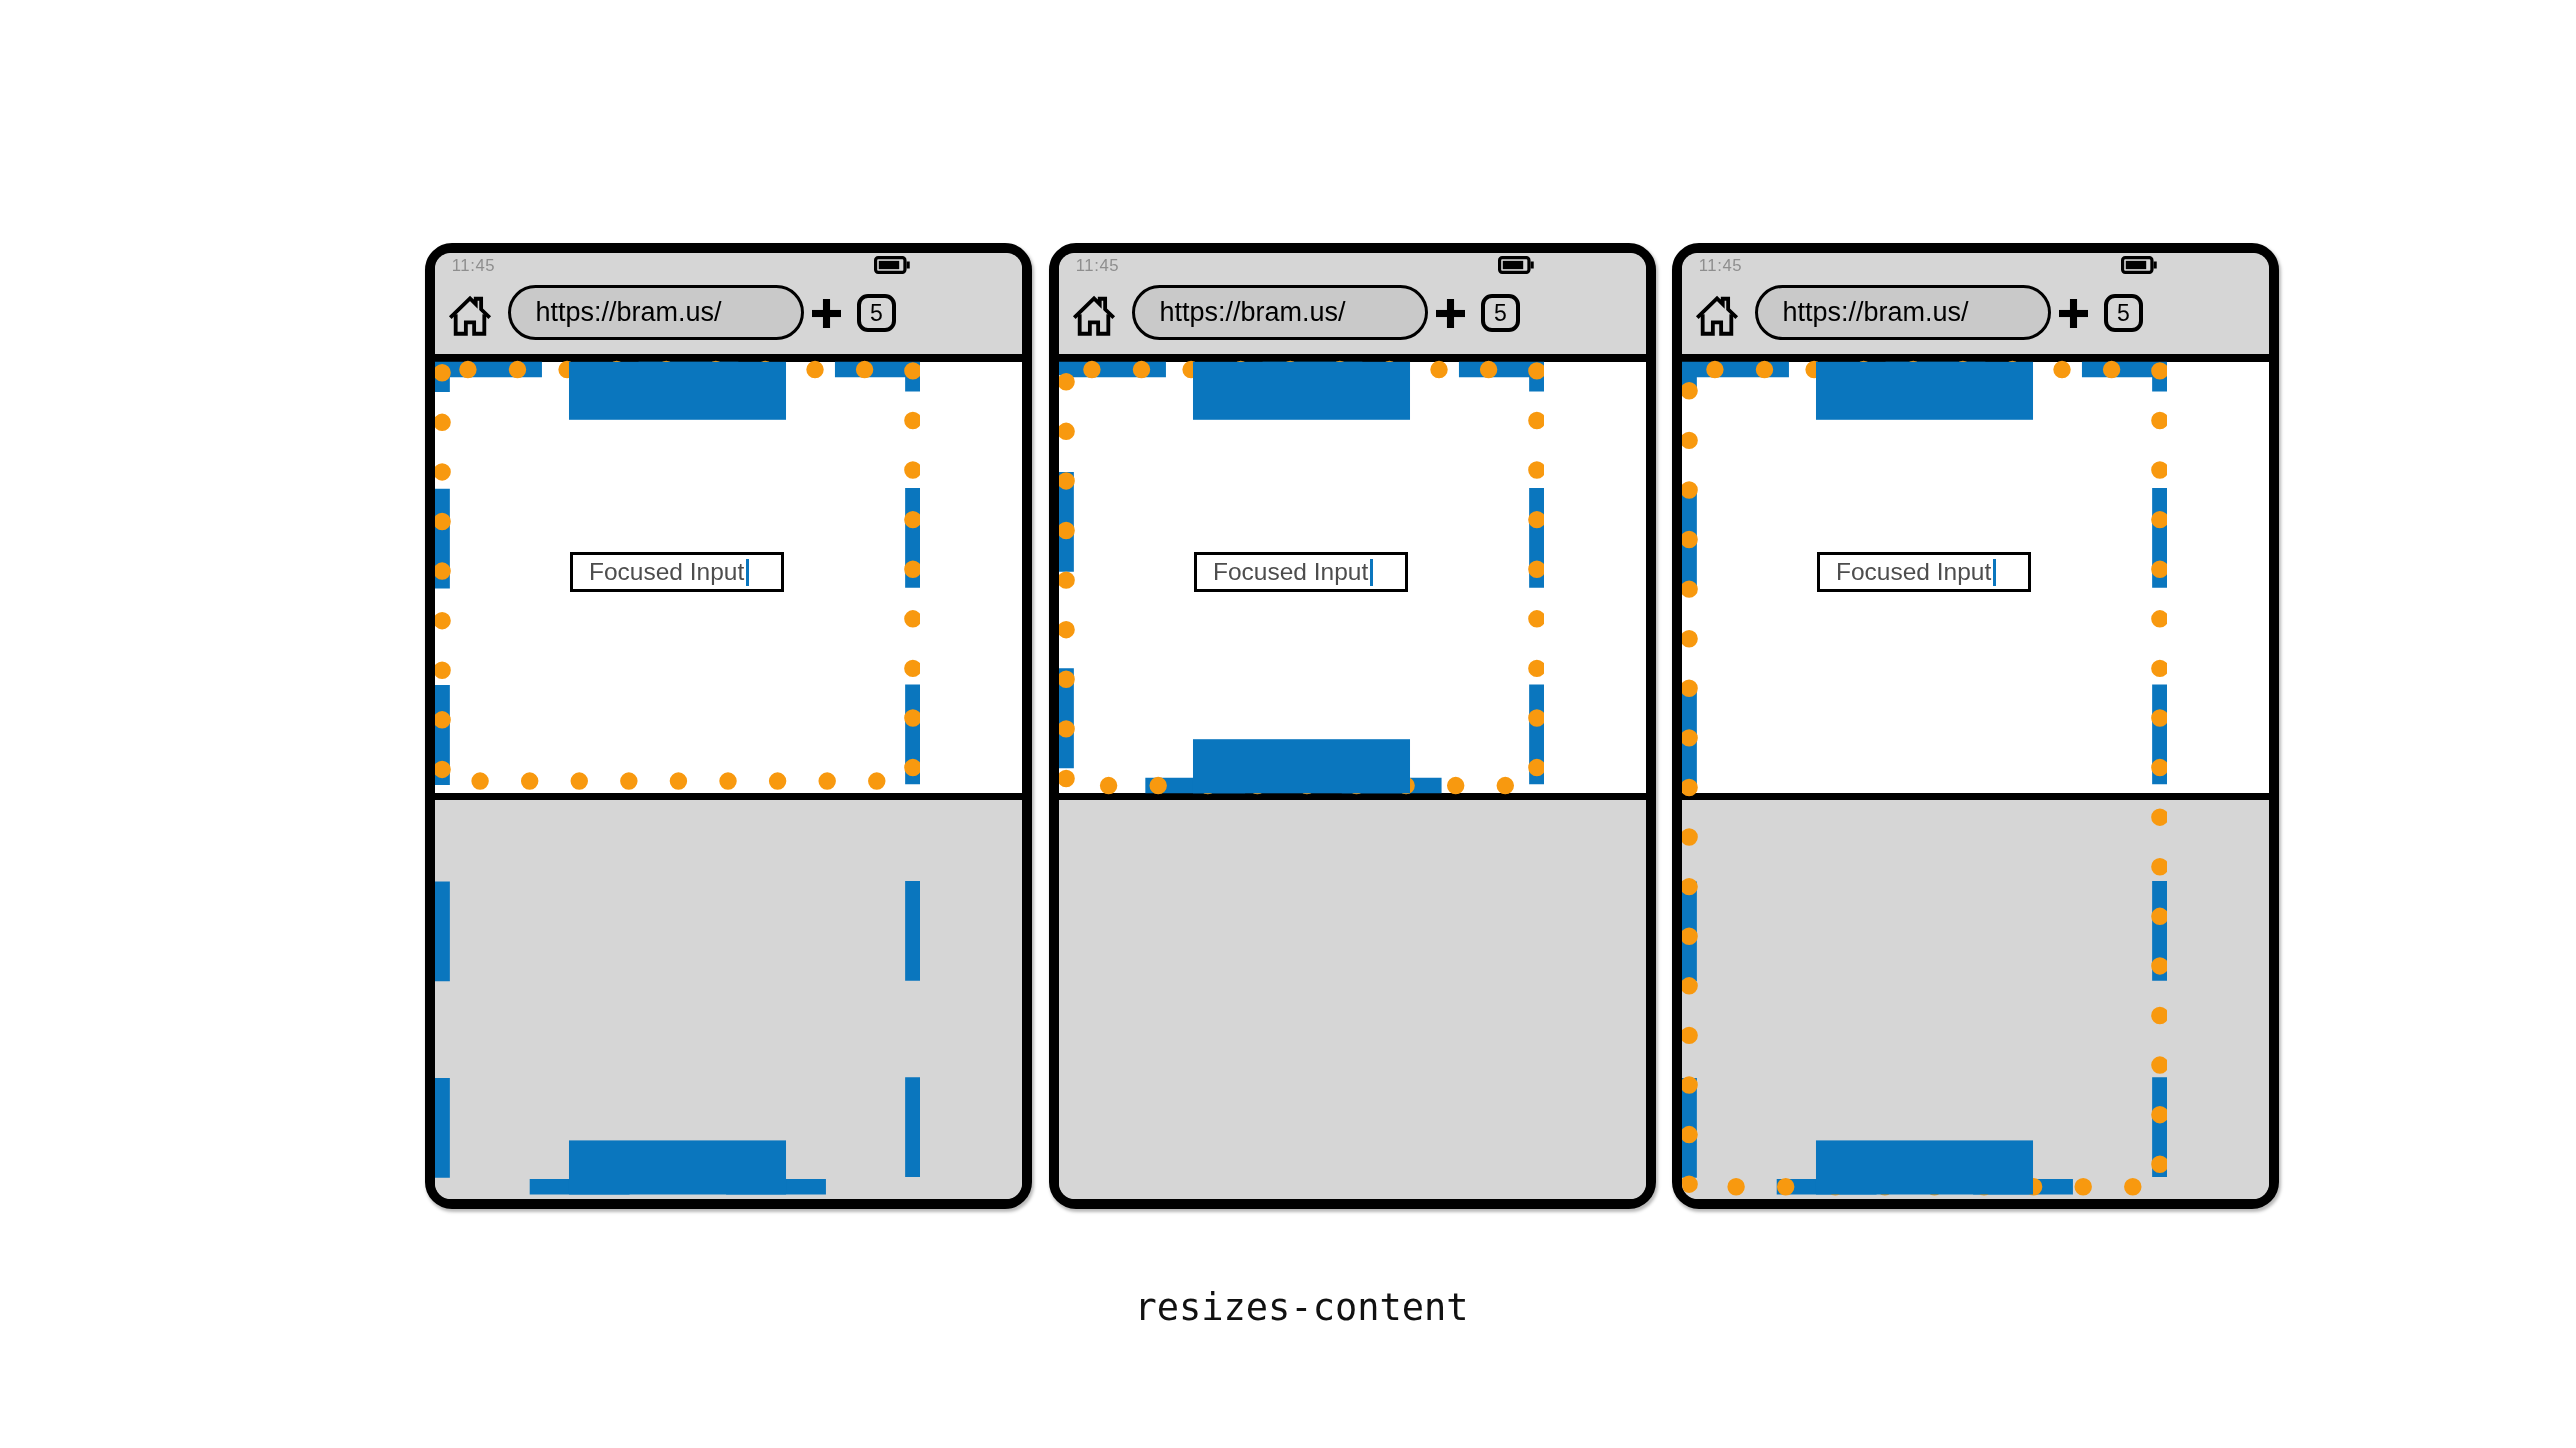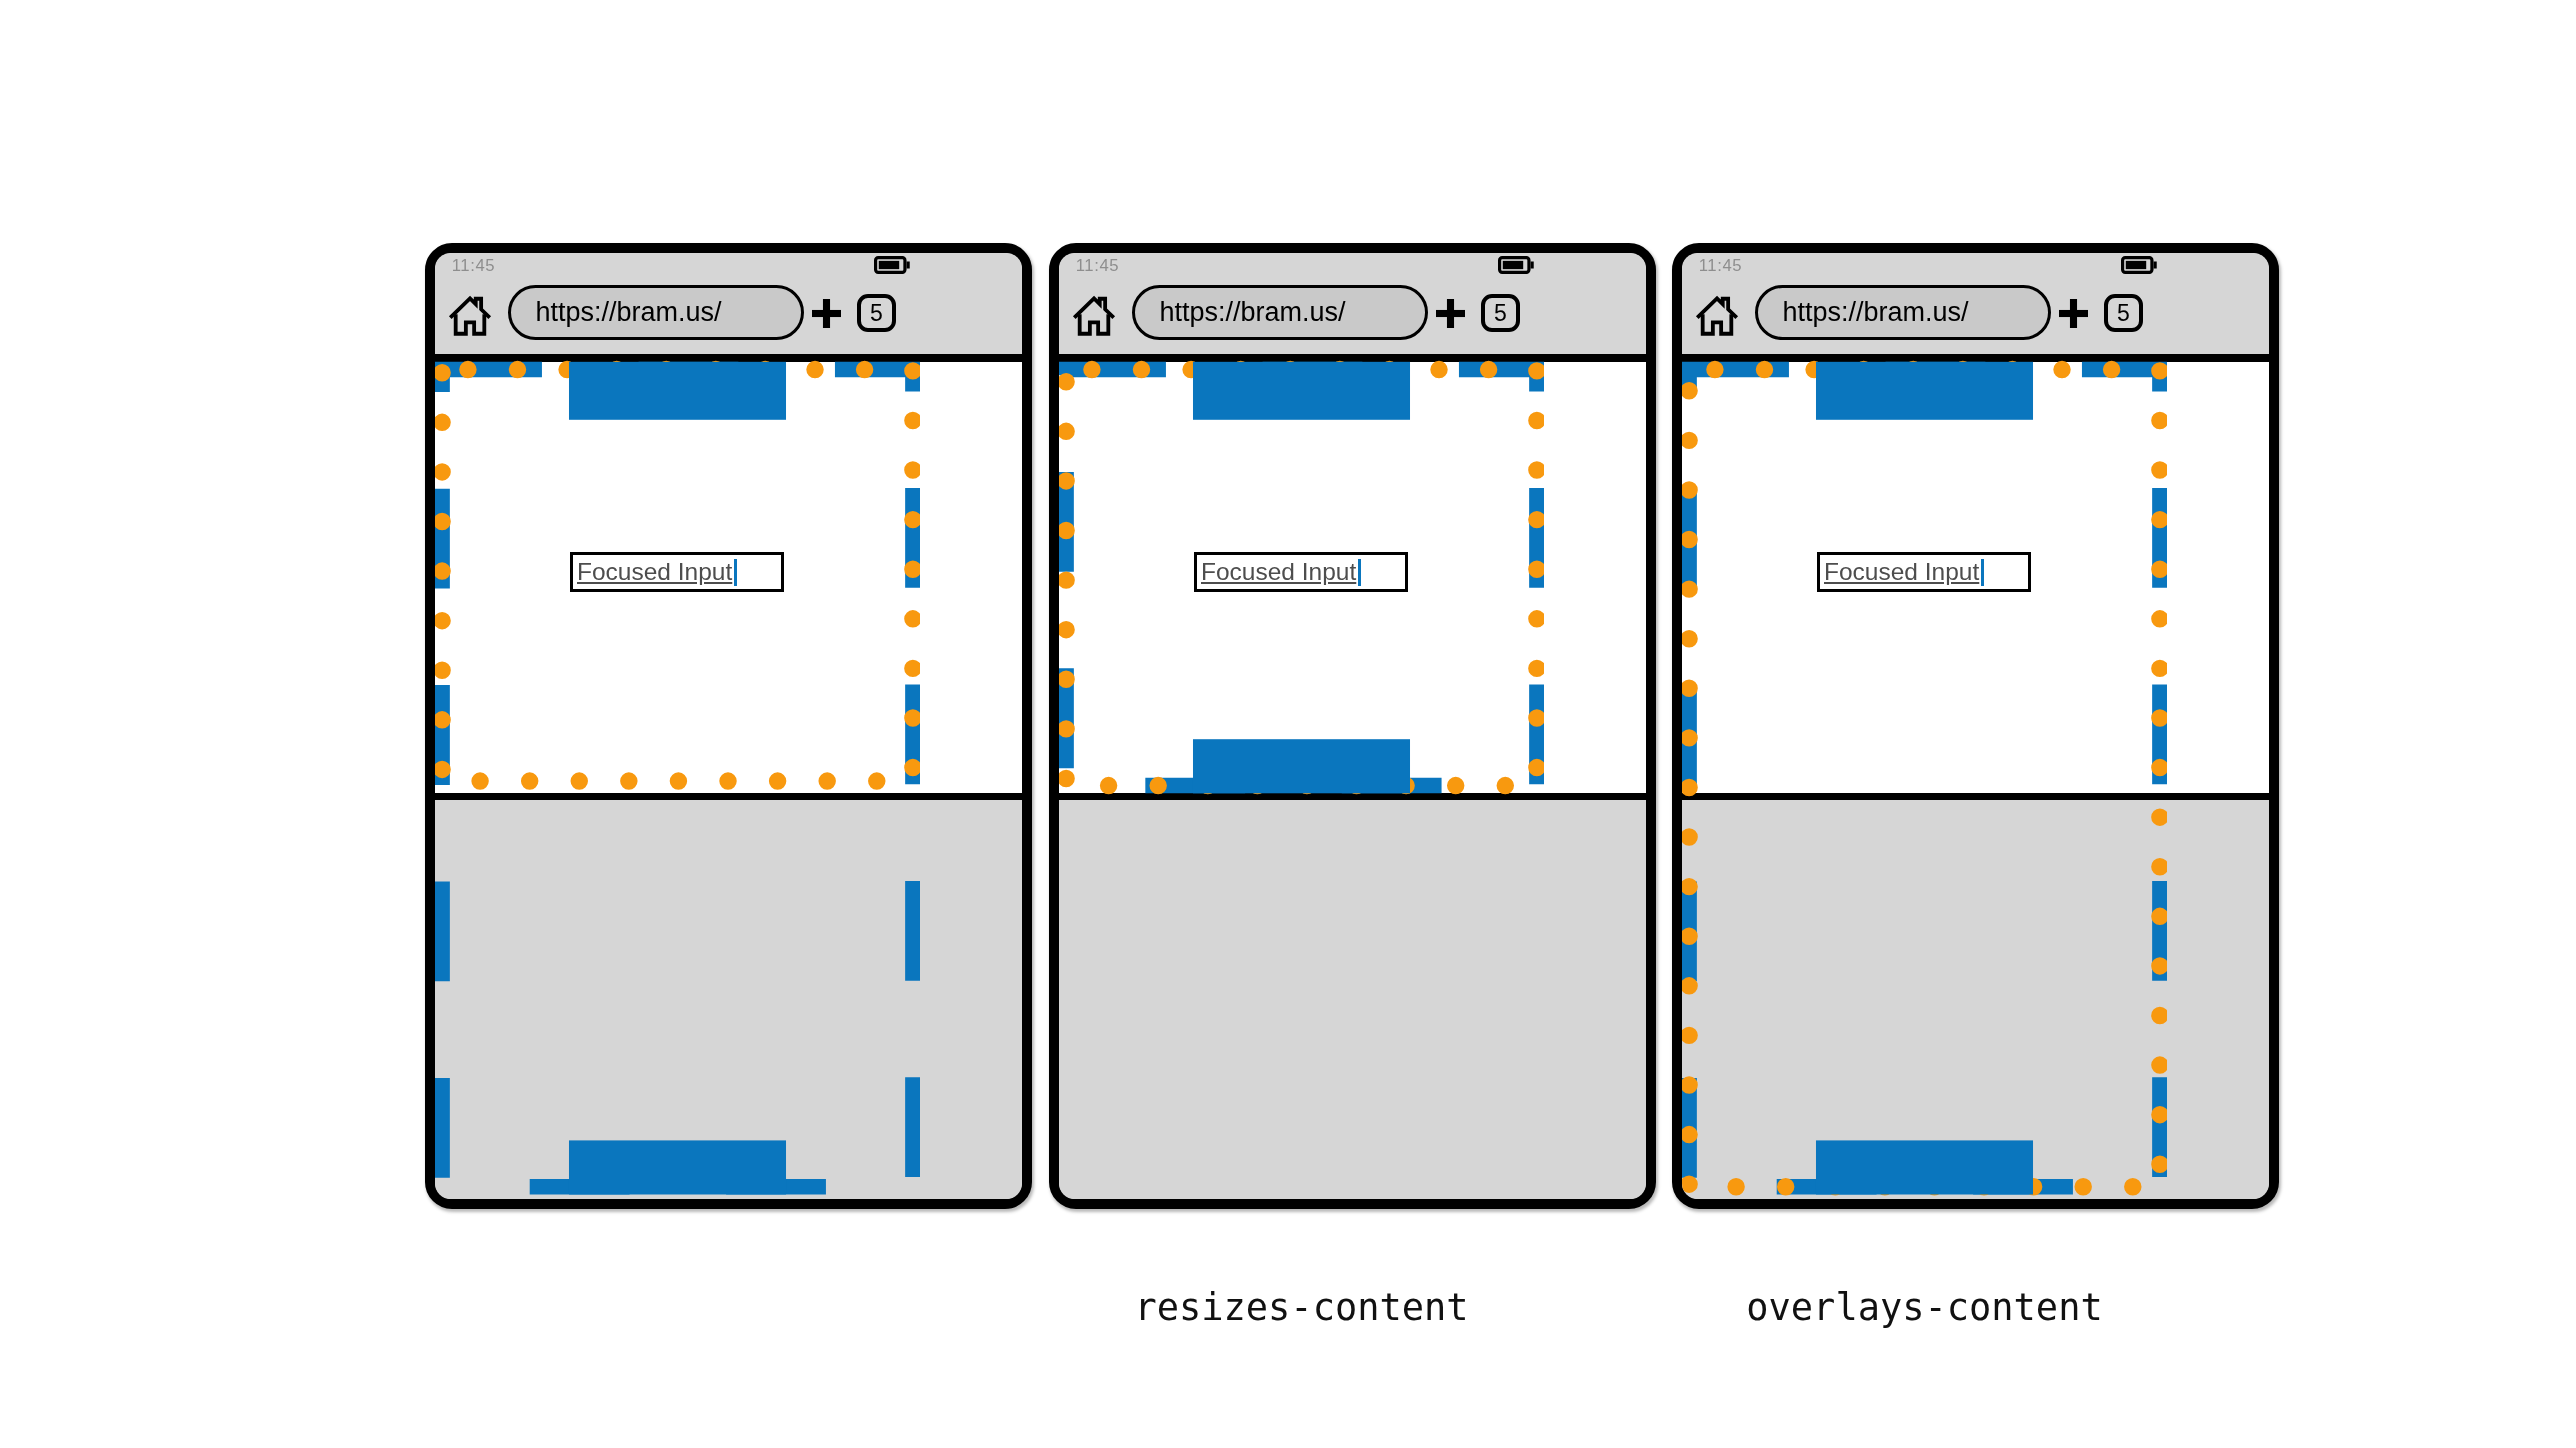--- a/index.html
+++ b/index.html
@@ -34,21 +34,21 @@
   
   svg.vp{position:absolute;top:0;left:0;}
   .layout-rect{fill:none;stroke:var(--blue,#0a76be);stroke-width:24;stroke-dasharray:155 150;}
   .visual-rect{fill:none;stroke:var(--orange,#f8990f);stroke-width:27;
                stroke-dasharray:0.1 76.9;stroke-linecap:round;stroke-dashoffset:-40;}
   .bar{fill:var(--blue,#0a76be);}
 
   
   .input-box{position:absolute;left:135px;top:299px;width:214px;height:40px;box-sizing:border-box;
              background:#fff;border:3.9px solid #000;display:flex;align-items:center;
-             padding-left:4px;font-size:24.5px;color:#4d4d4d;white-space:nowrap;text-decoration:underline;}
+             padding-left:16px;font-size:24.5px;color:#4d4d4d;white-space:nowrap;}
   .caret{width:3.2px;height:27px;background:var(--blue,#0a76be);margin-left:1.3px;flex:none;}
 
   
   .caption{position:absolute;top:1286px;width:505px;text-align:center;
            font-family:"DejaVu Sans Mono",monospace;font-size:37px;font-weight:500;color:#111;}
   .caption.c1{left:425px;} .caption.c2{left:1049px;} .caption.c3{left:1672px;}
 </style>
 </head>
 <body>
 
@@ -207,16 +207,15 @@
 
       <div class="input-box">
         <span>Focused Input</span>
         <span class="caret"></span>
       </div>
 
     </div>
   </div>
 
   <div class="caption c2">resizes-content</div>
-  <div class="caption c3">overlays-content</div>
 
 </div>
 
 
 </body></html>

